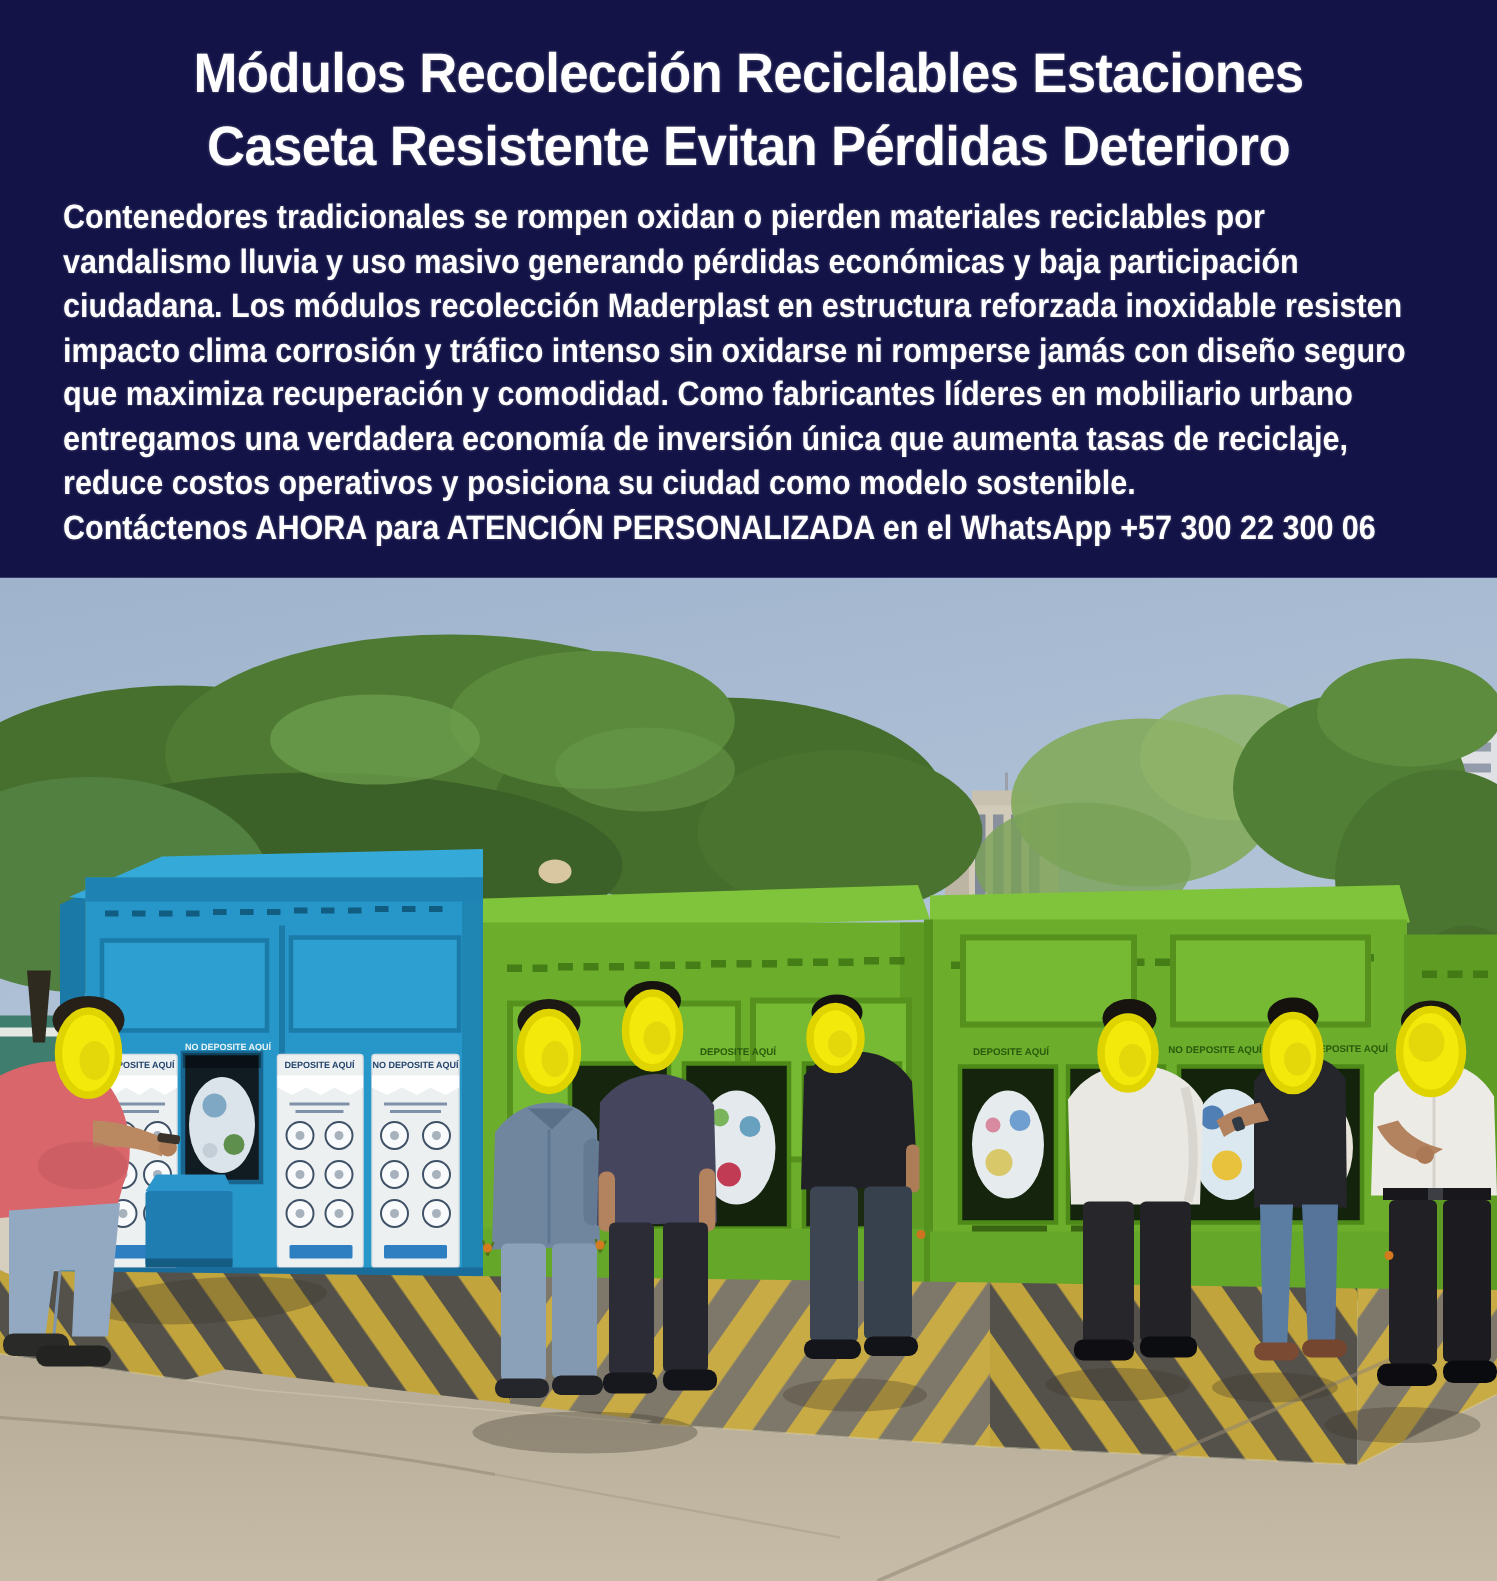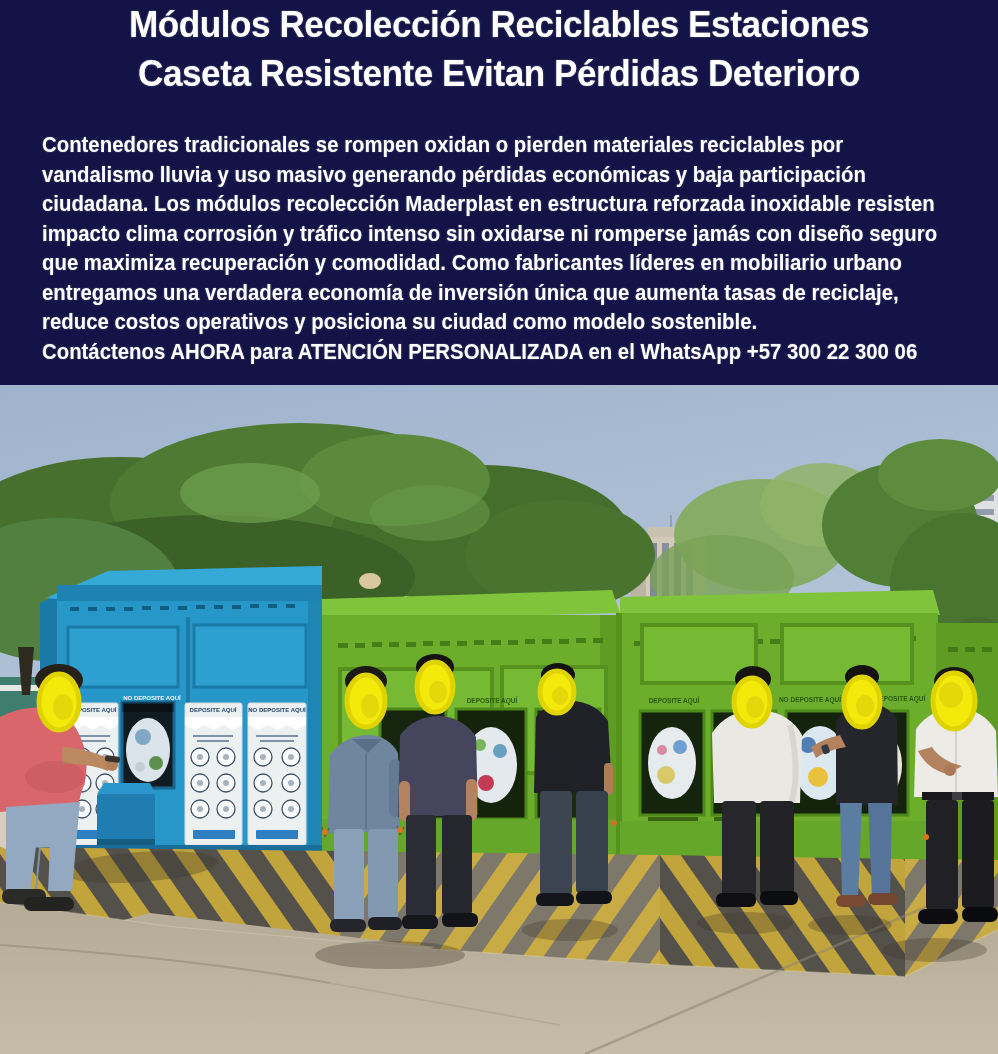--- a/index.html
+++ b/index.html
@@ -2,21 +2,21 @@
 <html><head>
 <meta charset="utf-8">
 <style>
   html,body{margin:0;padding:0;background:#2b2b2b;}
   .page{
     position:relative;width:998px;height:1054px;margin:0 auto;
     background:#131347;overflow:hidden;
     font-family:"Liberation Sans","DejaVu Sans",sans-serif;
   }
   .banner{position:absolute;top:0;left:0;width:998px;height:385px;background:#131347;}
-  .titles{text-align:center;color:#ffffff;}
+  .titles{padding-top:24px;text-align:center;color:#ffffff;}
   .title-line{
     display:block;white-space:nowrap;font-weight:700;font-size:37px;line-height:49px;
     letter-spacing:-0.5px;transform:scaleX(0.95);transform-origin:50% 50%;
     text-shadow:0 0 2px rgba(255,255,255,0.35);
   }
   .copy{
     position:absolute;left:42px;top:130px;width:1012px;
     transform:scaleX(0.905);transform-origin:left top;
     color:#ffffff;font-weight:700;font-size:22.5px;line-height:29.5px;
     text-shadow:0 0 2px rgba(255,255,255,0.3);

